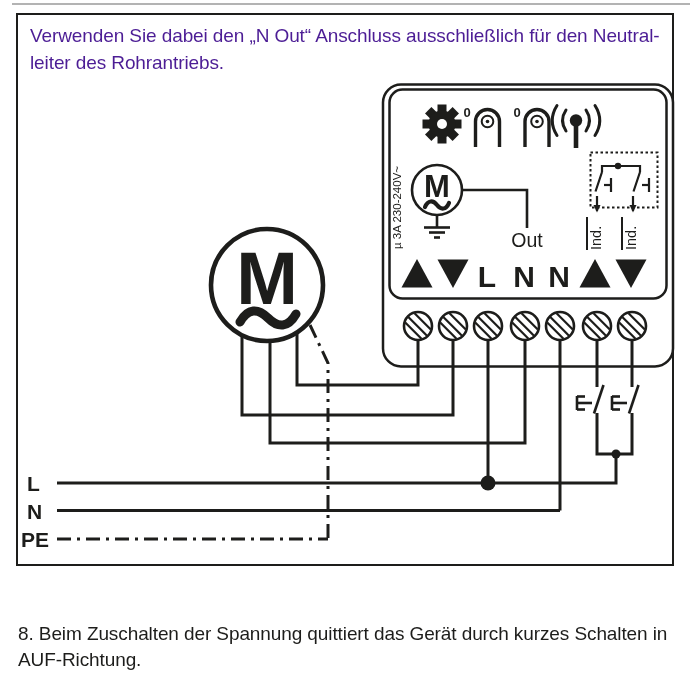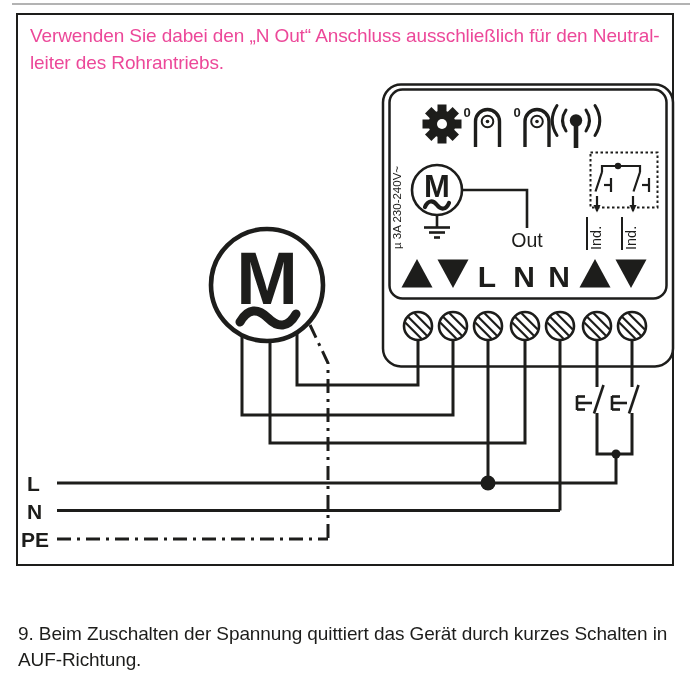--- a/index.html
+++ b/index.html
@@ -2,21 +2,21 @@
 <html><head>
 <meta charset="utf-8">
 <style>
   html,body{margin:0;padding:0;background:#ffffff;}
   #page{position:relative;width:700px;height:700px;background:#ffffff;overflow:hidden;
         font-family:"Liberation Sans",sans-serif;color:#1d1d1b;}
   #top-rule{position:absolute;left:12px;top:3px;width:678px;height:2px;background:#b3b3b3;}
   #note-box{position:absolute;left:16px;top:13px;width:654px;height:549px;
             border:2.5px solid #1d1d1b;background:#ffffff;}
   #note-text{position:absolute;left:12px;top:8px;font-size:19px;line-height:26.5px;
-             white-space:pre;letter-spacing:-0.1px;color:#ec4899;}
+             white-space:pre;letter-spacing:-0.1px;color:#4c1d95;}
   #diagram-svg{position:absolute;left:0;top:0;width:700px;height:700px;}
   #instructions{position:absolute;left:18px;top:568px;font-size:19px;line-height:26.3px;
                 white-space:pre;letter-spacing:-0.1px;color:#1d1d1b;}
   svg text{fill:#1d1d1b;}
   .ink{stroke:#1d1d1b;}
 </style>
 </head>
 <body>
 
 <div id="page">
@@ -172,19 +172,19 @@
       <line x1="612" y1="403" x2="627" y2="403"></line>
       <line x1="612" y1="409.5" x2="620" y2="409.5"></line>
     </g>
 
     <text x="27" y="491" font-size="21" font-weight="bold">L</text>
     <text x="27" y="519" font-size="21" font-weight="bold">N</text>
     <text x="21" y="547" font-size="21" font-weight="bold">PE</text>
   </svg>
 
   <div id="instructions">
-    <div>9. Beim Zuschalten der Spannung quittiert das Gerät durch kurzes Schalten in
+    <div>8. Beim Zuschalten der Spannung quittiert das Gerät durch kurzes Schalten in
 AUF-Richtung.</div>
     
     
   </div>
 
 </div>
 
 </body></html>

